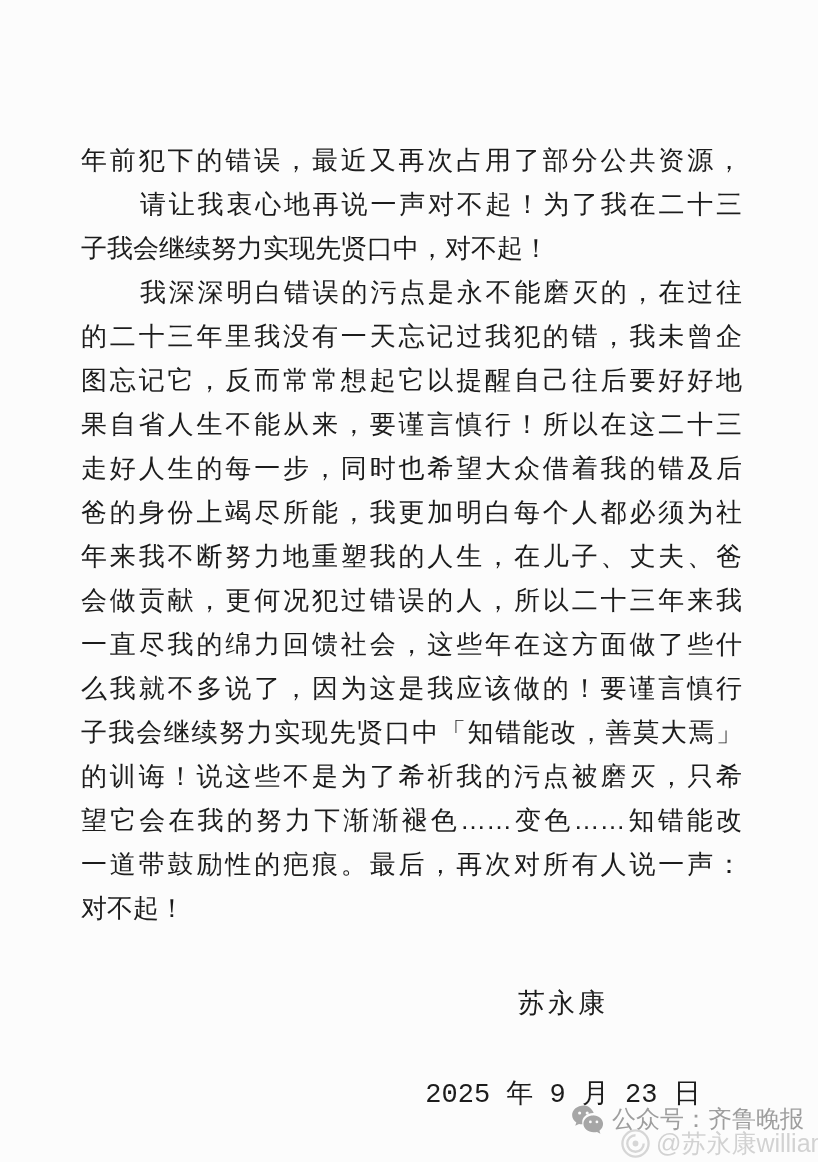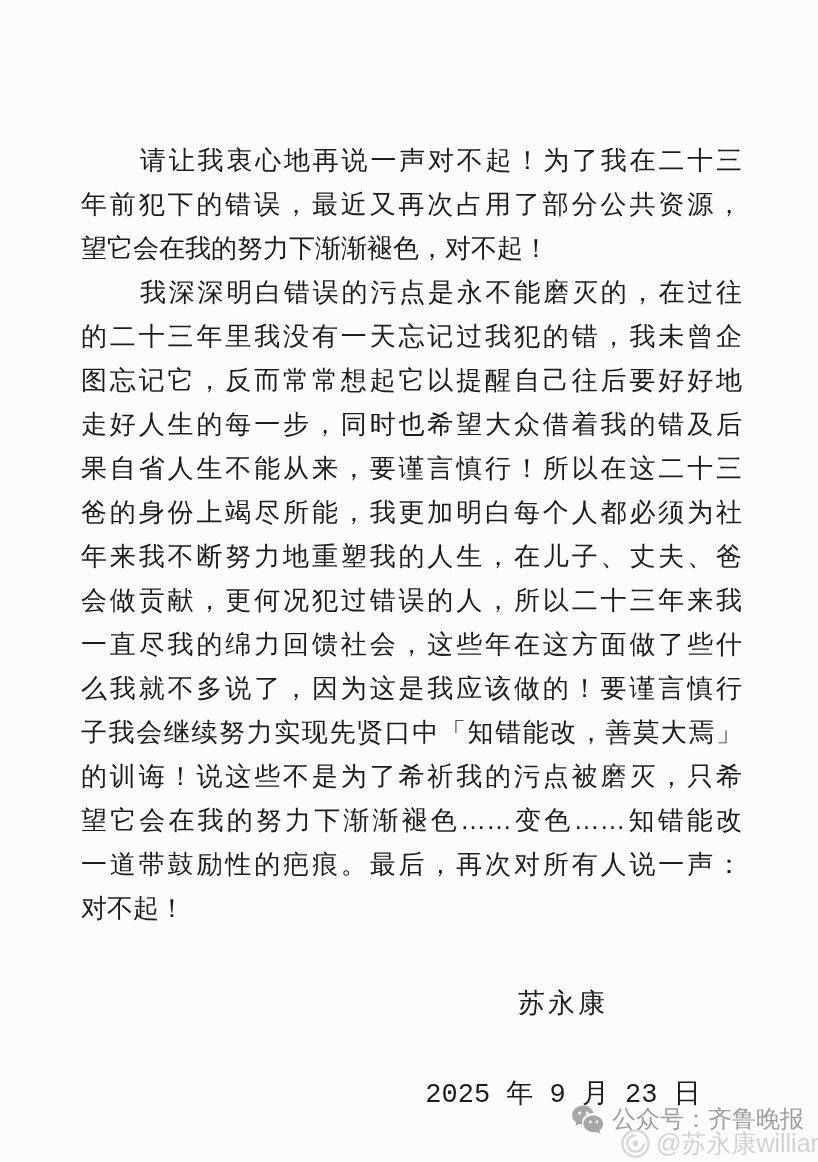--- a/index.html
+++ b/index.html
@@ -75,28 +75,28 @@
     z-index: 2;
   }
   .icon { display: inline-flex; align-items: center; }
 </style>
 </head>
 <body>
 
 <div class="page">
 
   <div class="letter-body">
+      <div class="line">年前犯下的错误，最近又再次占用了部分公共资源，</div>
       <div class="line first">请让我衷心地再说一声对不起！为了我在二十三</div>
-      <div class="line">年前犯下的错误，最近又再次占用了部分公共资源，</div>
-      <div class="line last">望它会在我的努力下渐渐褪色，对不起！</div>
+      <div class="line last">子我会继续努力实现先贤口中，对不起！</div>
       <div class="line first">我深深明白错误的污点是永不能磨灭的，在过往</div>
       <div class="line">的二十三年里我没有一天忘记过我犯的错，我未曾企</div>
       <div class="line">图忘记它，反而常常想起它以提醒自己往后要好好地</div>
+      <div class="line">果自省人生不能从来，要谨言慎行！所以在这二十三</div>
       <div class="line">走好人生的每一步，同时也希望大众借着我的错及后</div>
-      <div class="line">果自省人生不能从来，要谨言慎行！所以在这二十三</div>
       <div class="line">爸的身份上竭尽所能，我更加明白每个人都必须为社</div>
       <div class="line">年来我不断努力地重塑我的人生，在儿子、丈夫、爸</div>
       <div class="line">会做贡献，更何况犯过错误的人，所以二十三年来我</div>
       <div class="line">一直尽我的绵力回馈社会，这些年在这方面做了些什</div>
       <div class="line">么我就不多说了，因为这是我应该做的！要谨言慎行</div>
       <div class="line">子我会继续努力实现先贤口中「知错能改，善莫大焉」</div>
       <div class="line">的训诲！说这些不是为了希祈我的污点被磨灭，只希</div>
       <div class="line">望它会在我的努力下渐渐褪色……变色……知错能改</div>
       <div class="line">一道带鼓励性的疤痕。最后，再次对所有人说一声：</div>
       <div class="line last">对不起！</div>

